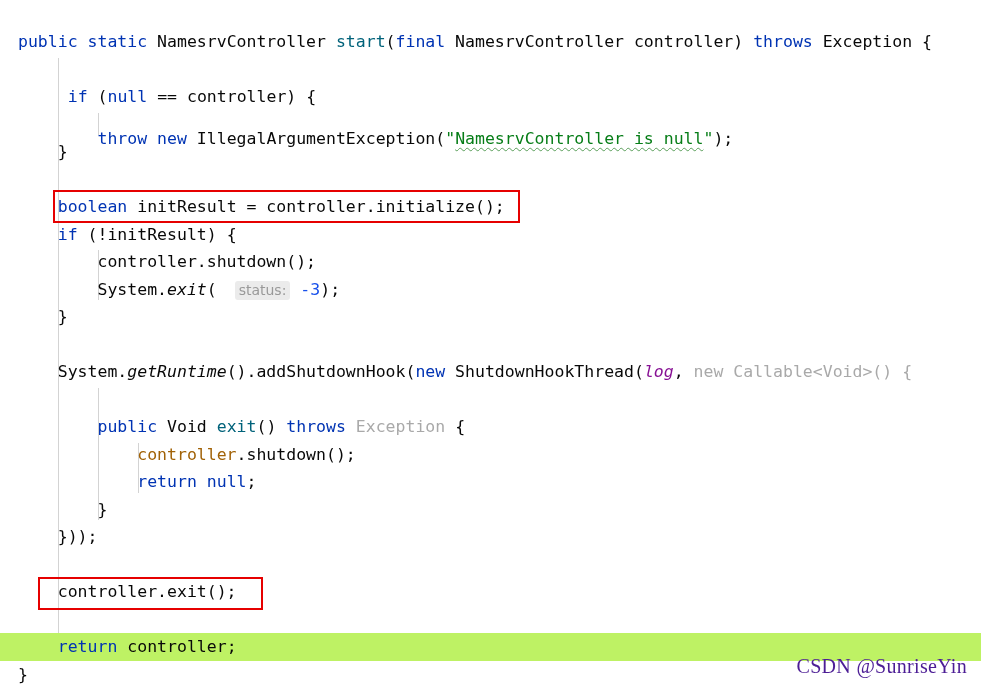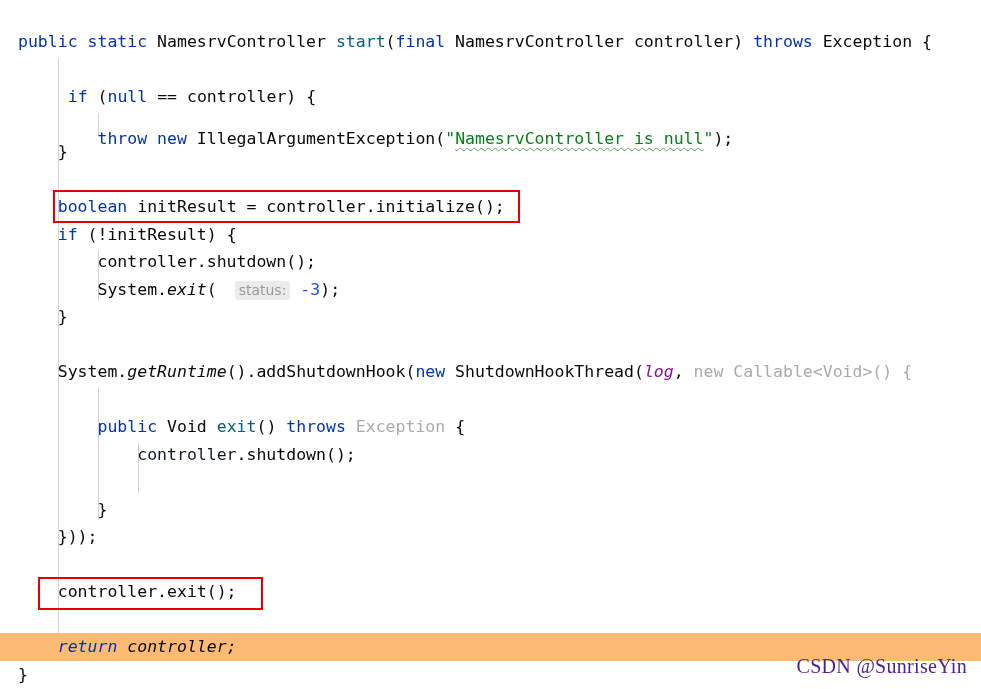--- a/index.html
+++ b/index.html
@@ -31,32 +31,31 @@
     line-height: 27.5px;
     white-space: pre;
     font-family: "DejaVu Sans Mono", "Liberation Mono", monospace;
     font-size: 16.5px;
     letter-spacing: 0px;
     color: #080808;
     padding-left: 18px;
     box-sizing: border-box;
   }
   .code-line.current {
-    background: #fdba74;
-    font-style: italic;
+    background: #bef264;
   }
 
   
   .kw      { color: #0033b3; }
   .plain   { color: #080808; }
   .str     { color: #067d17; }
   .num     { color: #1750eb; }
   .annot   { color: #9e880d; }
   .grayed  { color: #a9a9a9; }
-  .field   { color: #0f172a; }
+  .field   { color: #a16207; }
   .fieldi  { color: #871094; font-style: italic; }
   .methodi { color: #080808; font-style: italic; margin-top: 8px; }
   .callblue{ color: #00627a; }
 
   .squig {
     text-decoration: underline;
     text-decoration-style: wavy;
     text-decoration-color: #5a9e5a;
     text-decoration-thickness: 1px;
     text-underline-offset: 3px;
@@ -136,20 +135,21 @@
 
   <div class="code-line" style="top:330.5px;"></div>
 
   <div class="code-line" style="top:358px;"><span class="plain">    System.</span><span class="methodi">getRuntime</span><span class="plain">().addShutdownHook(</span><span class="kw">new</span><span class="plain"> ShutdownHookThread(</span><span class="fieldi">log</span><span class="plain">, </span><span class="grayed">new Callable&lt;Void&gt;() {</span></div>
 
 
   <div class="code-line" style="top:413px;"><span class="plain">        </span><span class="kw">public</span><span class="plain"> Void </span><span class="callblue">exit</span><span class="plain">() </span><span class="kw">throws</span><span class="plain"> </span><span class="grayed">Exception</span><span class="plain"> {</span></div>
 
   <div class="code-line" style="top:440.5px;"><span class="plain">            </span><span class="field">controller</span><span class="plain">.shutdown();</span></div>
 
+  <div class="code-line" style="top:468px;"><span class="plain">            </span><span class="kw">return</span><span class="plain"> </span><span class="kw">null</span><span class="plain">;</span></div>
 
   <div class="code-line" style="top:495.5px;"><span class="plain">        }</span></div>
 
   <div class="code-line" style="top:523px;"><span class="plain">    }));</span></div>
 
   <div class="code-line" style="top:550.5px;"></div>
 
   <div class="code-line" style="top:578px;"><span class="plain">    controller.exit();</span></div>
 
   <div class="code-line" style="top:605.5px;"></div>

